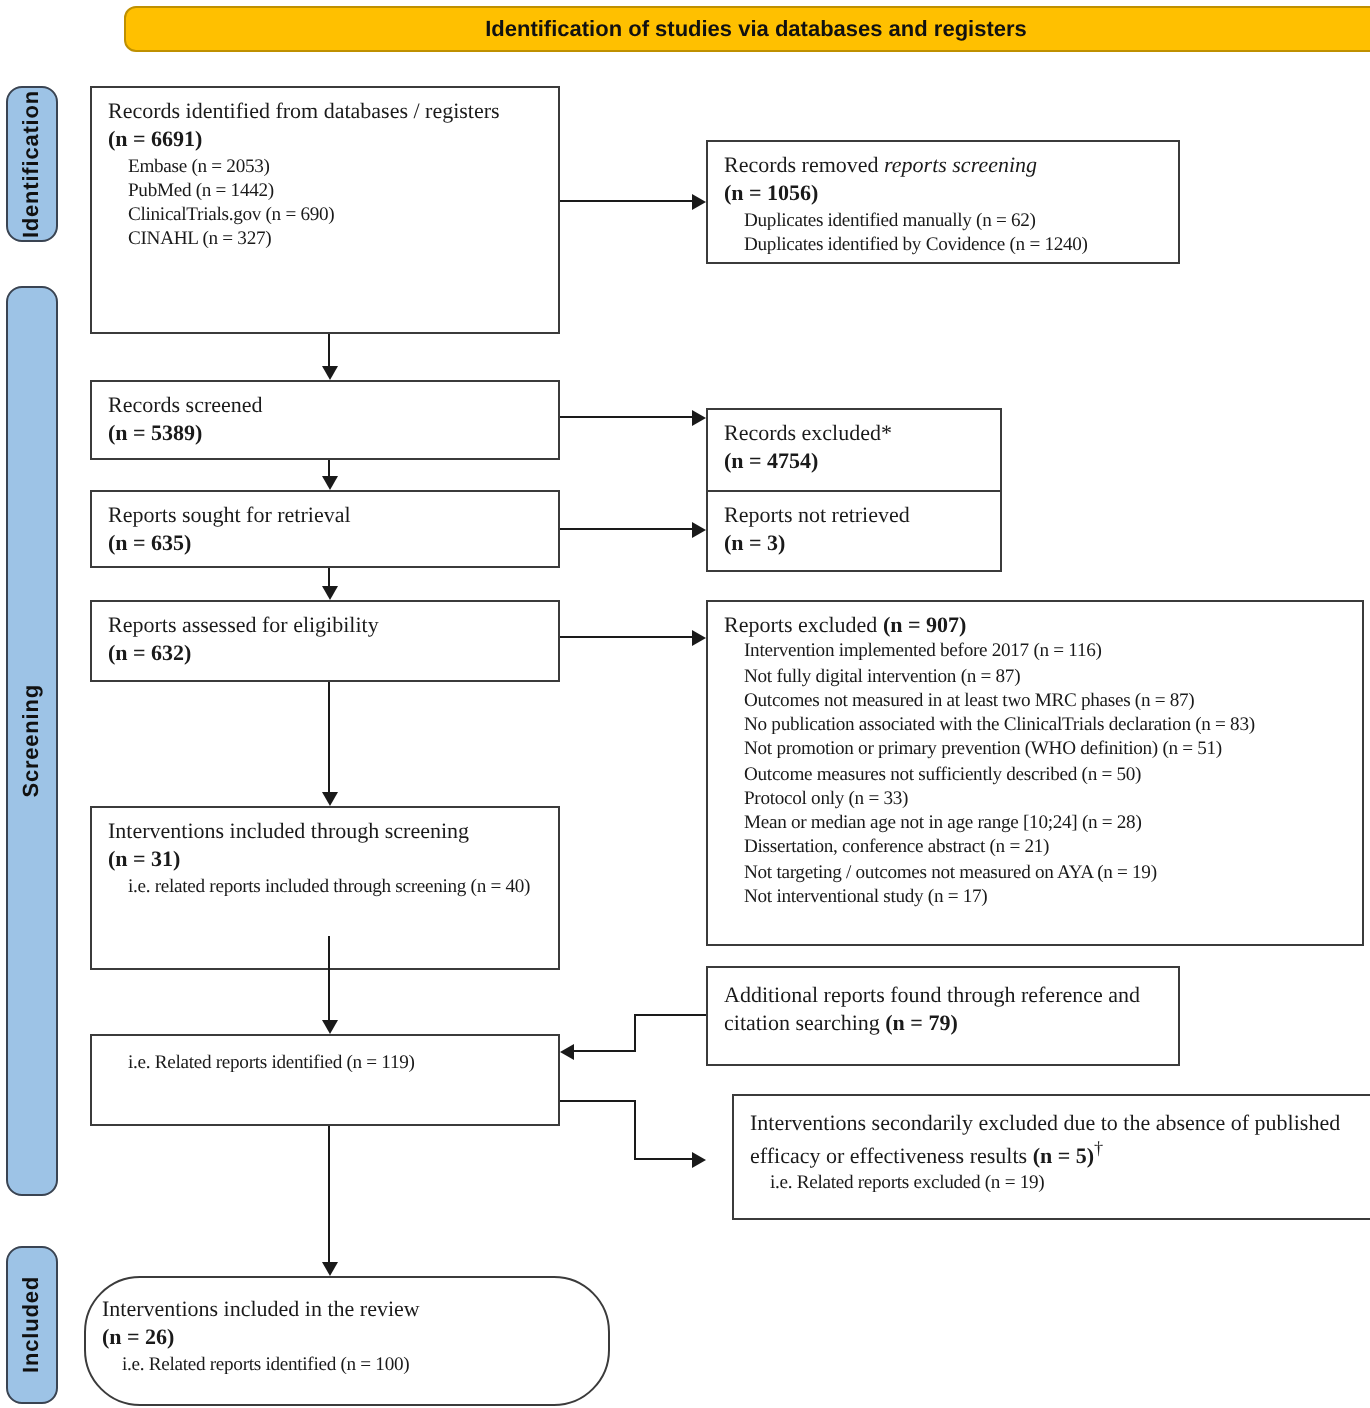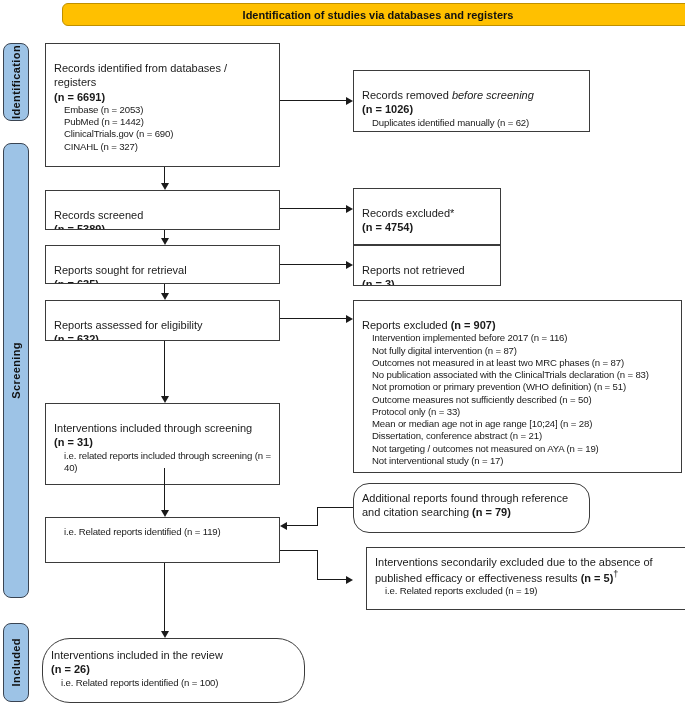--- a/index.html
+++ b/index.html
@@ -28,45 +28,46 @@
   .stage span{
     writing-mode:vertical-rl;transform:rotate(180deg);
     font-size:11px;font-weight:bold;letter-spacing:.4px;color:#111;white-space:nowrap;
   }
   #stage-identification{top:43px;height:78px;}
   #stage-screening{top:143px;height:455px;}
   #stage-included{top:623px;height:79px;}
 
   .box{
     position:absolute;background:#fff;border:1.6px solid var(--box-border);
-    box-sizing:border-box;padding:17px 8px;font-size:11px;line-height:1.3;
+    box-sizing:border-box;padding:5px 8px;font-size:11px;line-height:1.3;
     overflow:hidden;
+    font-family:Liberation Serif, serif;
   }
   .box .count{font-weight:bold;}
   .box b{font-weight:bold;}
   .box i{font-style:italic;}
   .sub{margin-left:10px;font-size:9.6px;letter-spacing:-0.15px;line-height:1.28;}
   .sub > div{white-space:nowrap;}
   .note{margin-left:10px;font-size:9.6px;letter-spacing:-0.15px;line-height:1.28;}
 
   
   #box-records-identified{left:45px;top:43px;width:235px;height:124px;}
   #box-records-screened{left:45px;top:190px;width:235px;height:40px;}
   #box-reports-sought{left:45px;top:245px;width:235px;height:39px;}
   #box-reports-assessed{left:45px;top:300px;width:235px;height:41px;}
   #box-interventions-included-screening{left:45px;top:403px;width:235px;height:82px;}
   #box-intervention-identified{left:45px;top:517px;width:235px;height:46px;padding-top:8px;}
   #box-interventions-included-review{left:42px;top:638px;width:263px;height:65px;padding-top:9px;border-radius:28px;}
 
   
   #box-records-removed{left:353px;top:70px;width:237px;height:62px;}
-  #box-records-excluded{left:353px;top:188px;width:148px;height:57px;}
+  #box-records-excluded{left:353px;top:204px;width:148px;height:57px;}
   #box-reports-not-retrieved{left:353px;top:245px;width:148px;height:41px;}
   #box-reports-excluded{left:353px;top:300px;width:329px;height:173px;}
-  #box-additional-reports{left:353px;top:483px;width:237px;height:50px;padding-top:7px;border-radius:16px;}
+  #box-additional-reports{left:353px;top:483px;width:237px;height:50px;padding-top:7px;}
   #box-interventions-secondarily-excluded{left:353px;top:547px;width:328px;height:63px;padding-top:7px;margin-left:13px;}
 
   
   .hline{position:absolute;height:0;border-top:1.4px solid var(--line);}
   .vline{position:absolute;width:0;border-left:1.4px solid var(--line);}
   .head-right{position:absolute;width:0;height:0;
     border-top:4px solid transparent;border-bottom:4px solid transparent;
     border-left:7px solid var(--line);}
   .head-left{position:absolute;width:0;height:0;
     border-top:4px solid transparent;border-bottom:4px solid transparent;
@@ -131,23 +132,23 @@
   </div>
 
   <div class="box" id="box-interventions-included-review">
     <div>Interventions included in the review</div>
     <div class="count">(n = 26)</div>
     <div class="note">i.e. Related reports identified (n = 100)</div>
   </div>
 
   <div class="box" id="box-records-removed">
     <div>
-      <span>Records removed </span><i>before screening</i>
-    </div>
-    <div class="count">(n = 1026)</div>
+      <span>Records removed </span><i>reports screening</i>
+    </div>
+    <div class="count">(n = 1056)</div>
     <div class="sub">
         <div>Duplicates identified manually (n = 62)</div>
         <div>Duplicates identified by Covidence (n = 1240)</div>
       </div>
   </div>
 
   <div class="box" id="box-records-excluded">
     <div>Records excluded*</div>
     <div class="count">(n = 4754)</div>
   </div>

